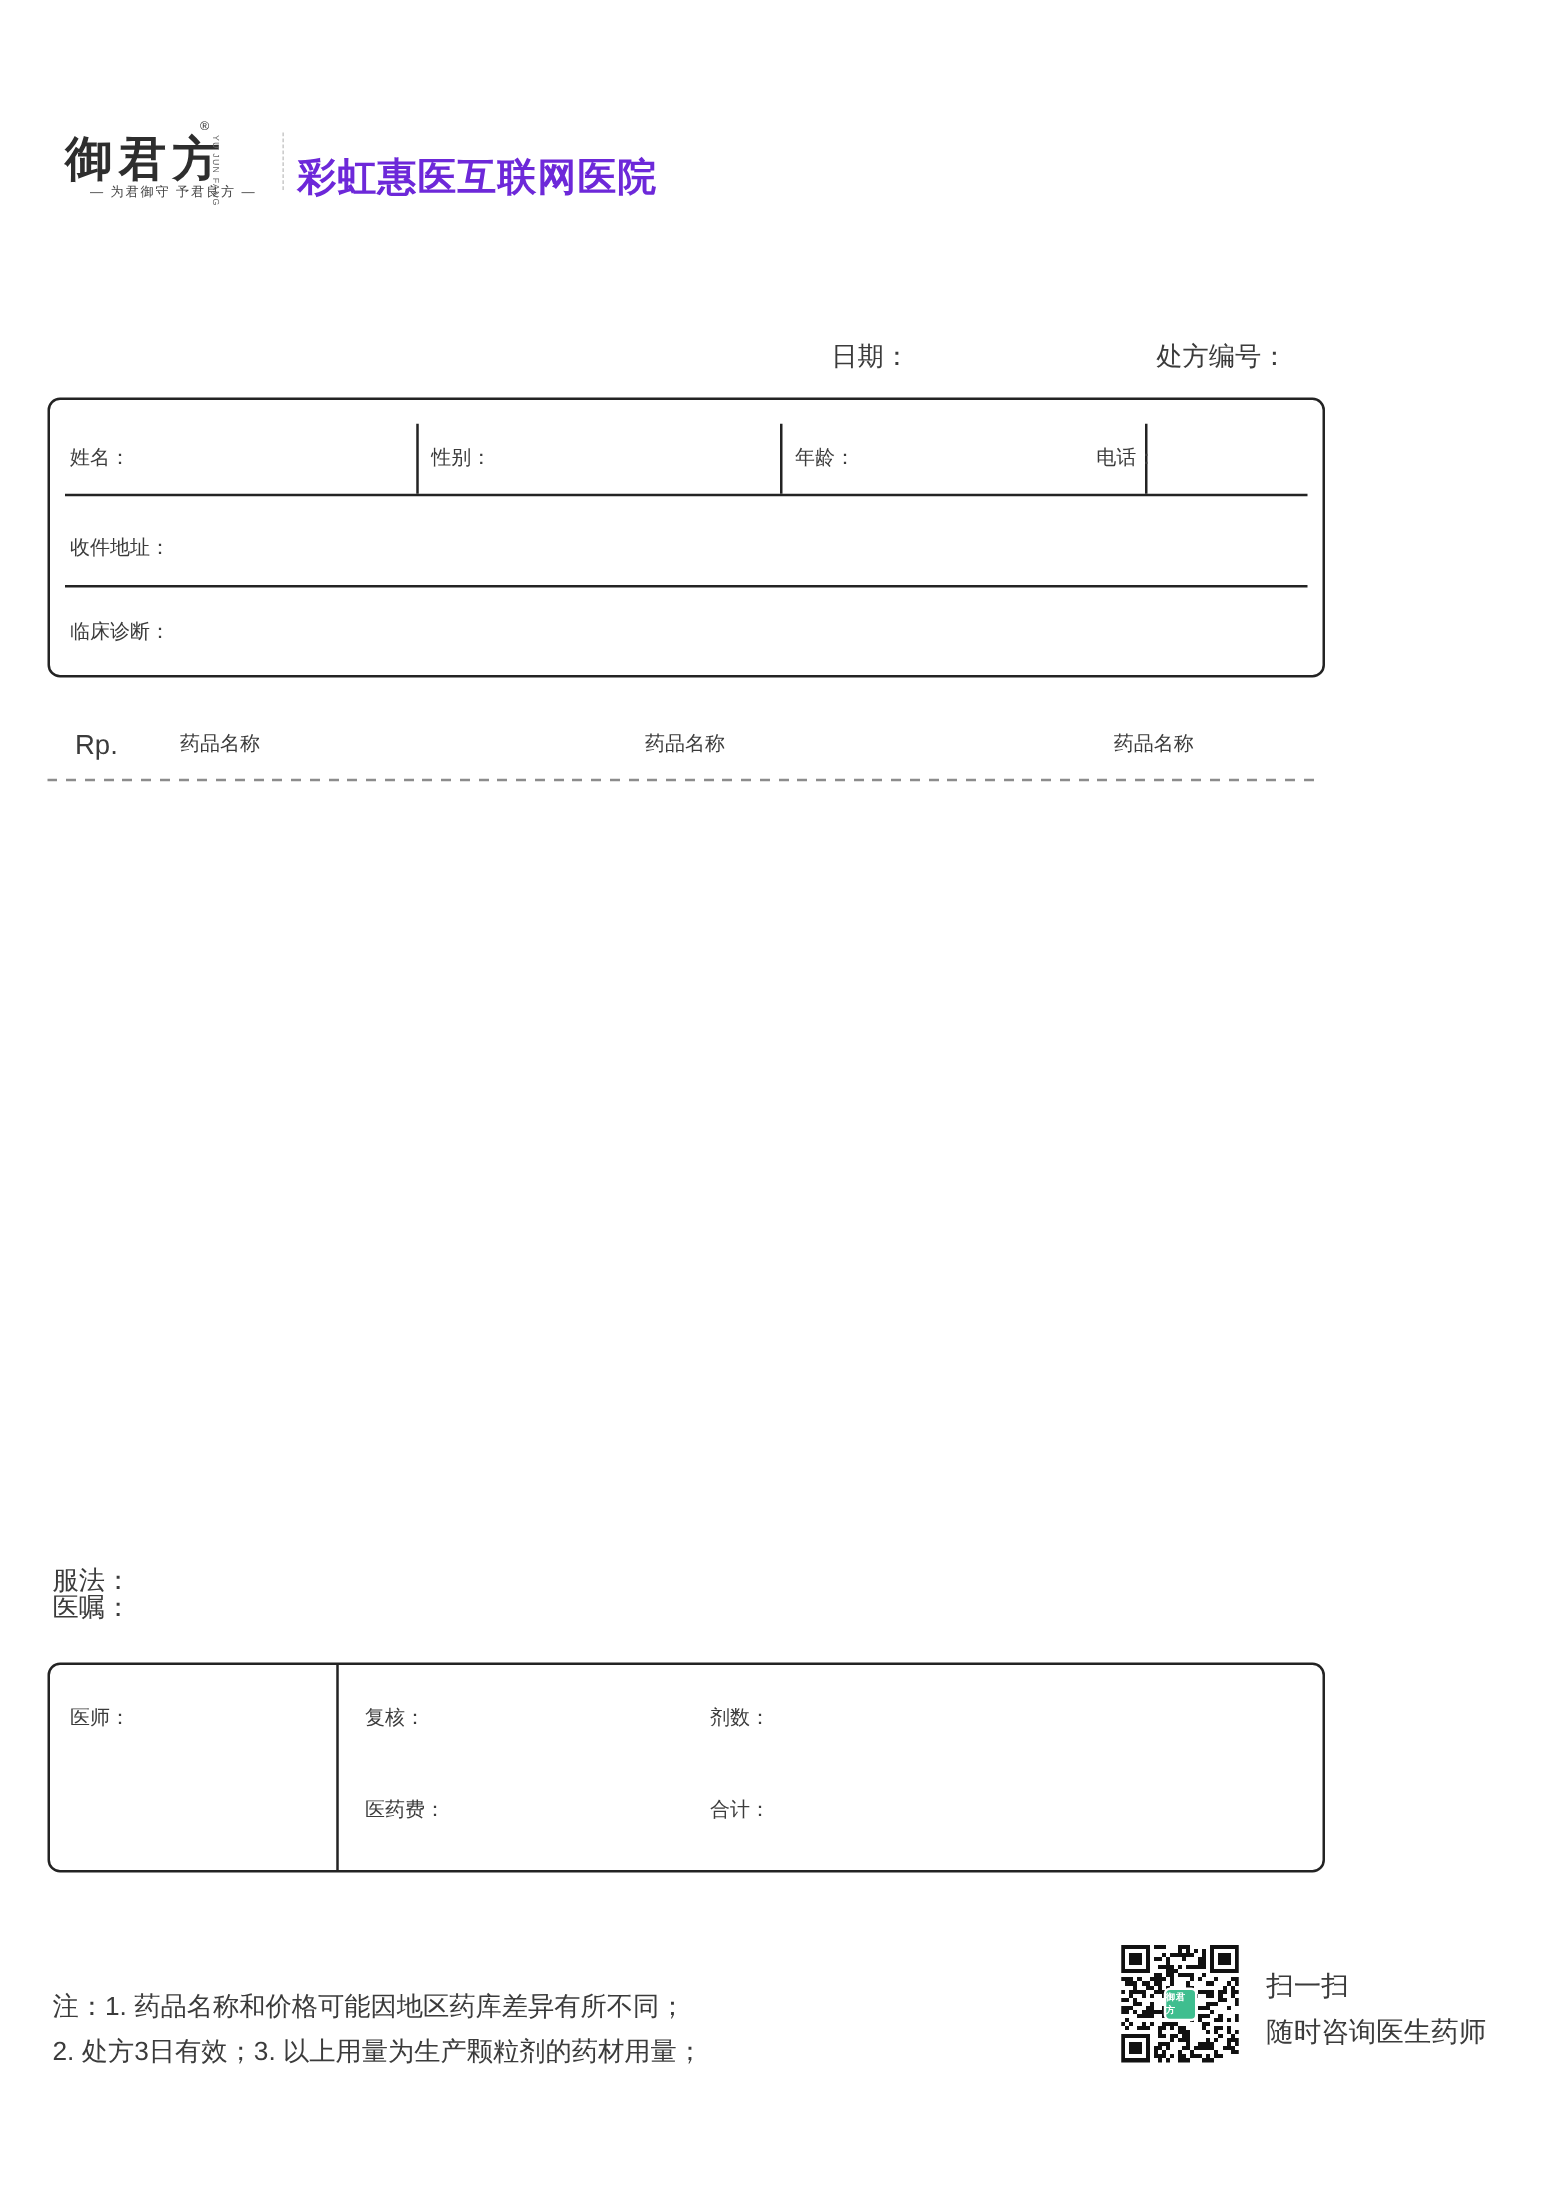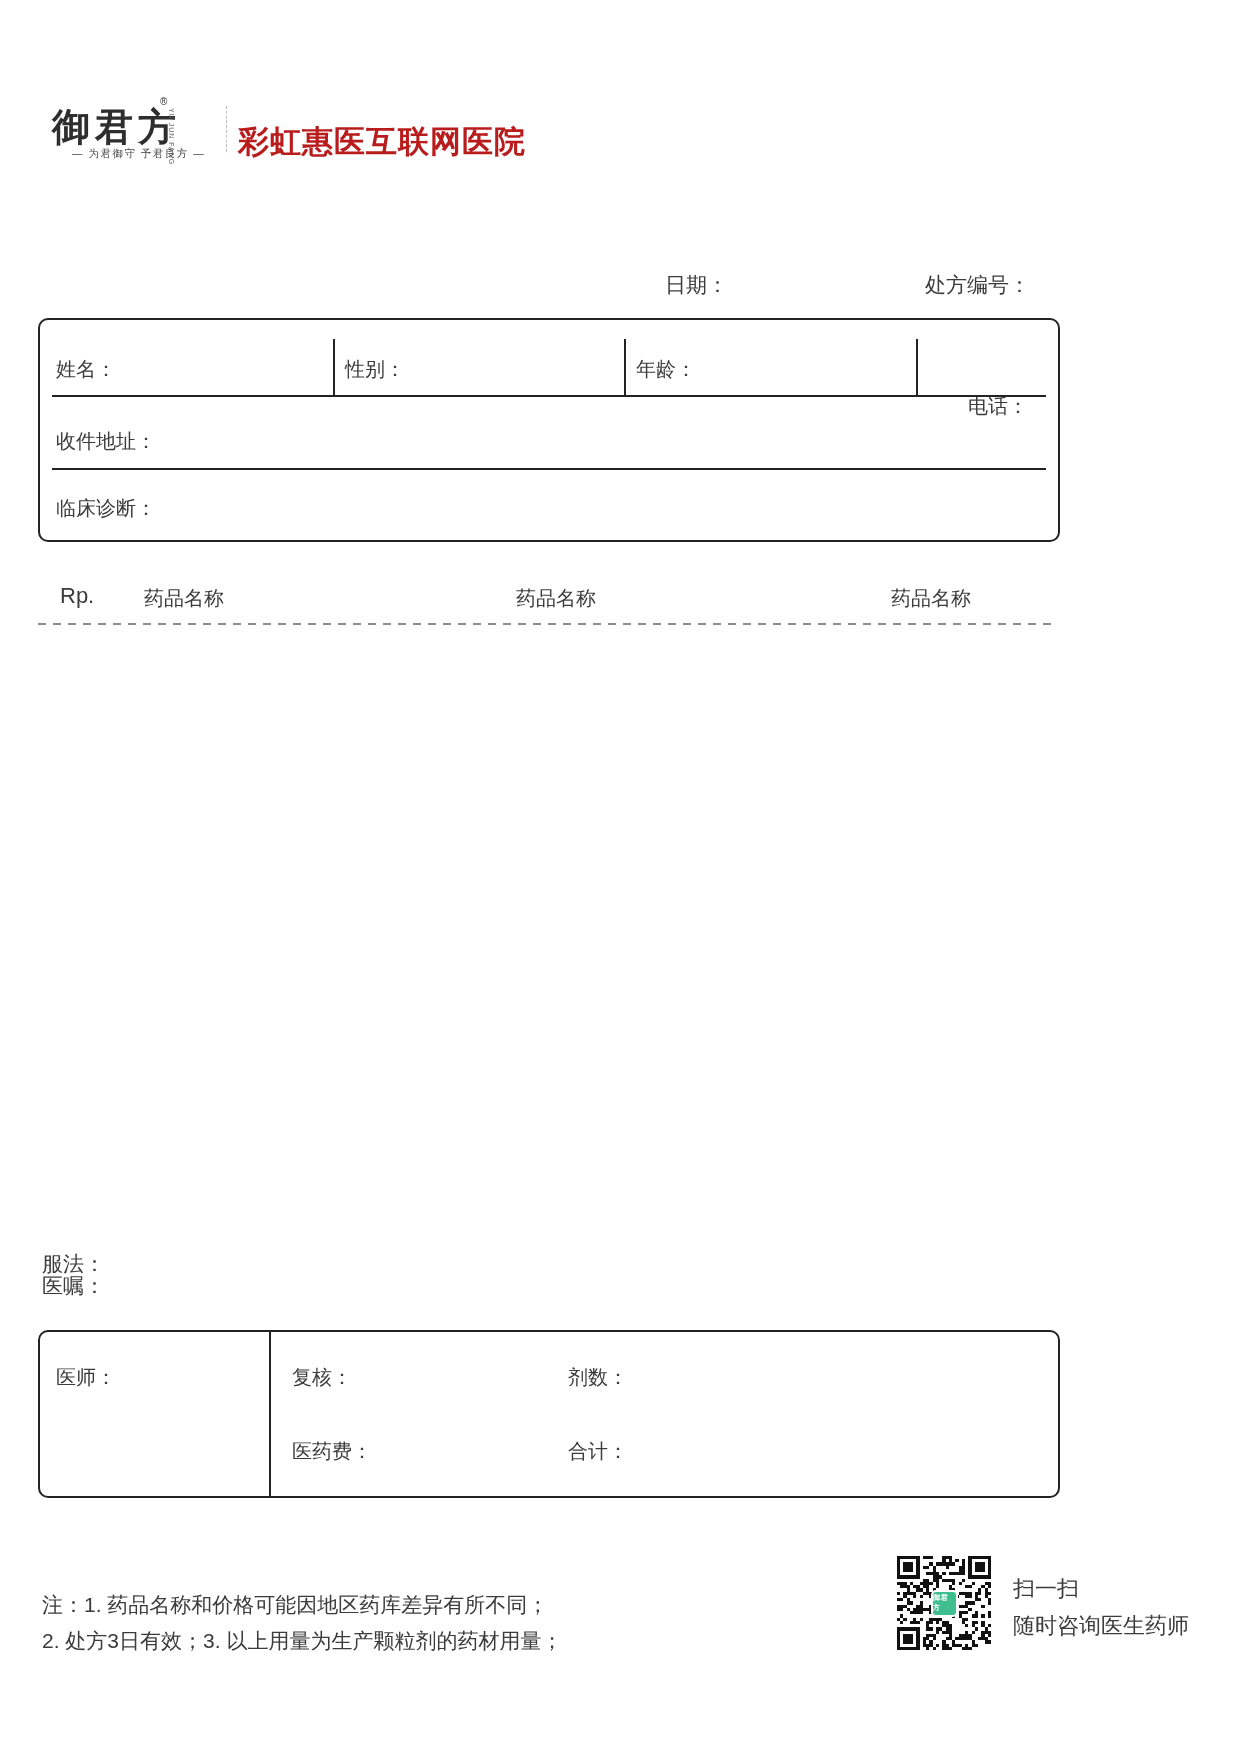--- a/index.html
+++ b/index.html
@@ -8,25 +8,25 @@
     font-family:"Liberation Sans","DejaVu Sans",sans-serif;color:#3b3b3b;overflow:hidden;padding-left:36px;
   }
   .abs{position:absolute;white-space:nowrap;}
 
   
   .logo-text{font-family:"DejaVu Serif","Liberation Serif",serif;font-weight:700;font-size:38px;letter-spacing:5px;color:#2e2e2e;}
   .logo-reg{font-size:10px;color:#2e2e2e;}
   .logo-vert{writing-mode:vertical-rl;font-size:7px;letter-spacing:1px;color:#666;}
   .logo-tagline{font-size:10.5px;letter-spacing:1.5px;color:#454545;}
   .brand-divider{width:0;height:46px;border-left:1px dashed #bdbdbd;}
-  .hospital-name{font-size:31px;font-weight:800;letter-spacing:1px;color:#b91c1c;}
+  .hospital-name{font-size:31px;font-weight:800;letter-spacing:1px;color:#6d28d9;}
 
   
   .t21{font-size:21px;}
-  .t20{font-size:20px;}
+  .t20{font-size:16px;}
   .t22{font-size:22px;}
 
   
   .box{position:absolute;border:2px solid #232323;border-radius:10px;background:#fff;}
   .hline{position:absolute;height:2px;background:#232323;}
   .vline{position:absolute;width:2px;background:#232323;}
   .dashes{position:absolute;height:2px;background:repeating-linear-gradient(90deg,#8c8c8c 0 8px,transparent 8px 15px);}
 
   
   .qr{position:absolute;width:94px;height:94px;}
@@ -53,21 +53,21 @@
   <div class="abs t21" style="left:925px;top:271px;">处方编号：</div>
 
   <div class="box" style="left:38px;top:318px;width:1018px;height:220px;">
     <div class="vline" style="left:293px;top:19px;height:56px;"></div>
     <div class="vline" style="left:584px;top:19px;height:56px;"></div>
     <div class="vline" style="left:876px;top:19px;height:56px;"></div>
 
     <div class="abs t20" style="left:16px;top:36px;">姓名：</div>
     <div class="abs t20" style="left:305px;top:36px;">性别：</div>
     <div class="abs t20" style="left:596px;top:36px;">年龄：</div>
-    <div class="abs t20" style="left:928px;top:36px;margin-top:37px;">电话：</div>
+    <div class="abs t20" style="left:837px;top:36px;">电话：</div>
 
     <div class="hline" style="left:12px;right:12px;top:75px;"></div>
     <div class="abs t20" style="left:16px;top:108px;">收件地址：</div>
 
     <div class="hline" style="left:12px;right:12px;top:148px;"></div>
     <div class="abs t20" style="left:16px;top:175px;">临床诊断：</div>
   </div>
 
   <div class="abs t22" style="left:60px;top:583px;">Rp.</div>
   <div class="abs t20" style="left:144px;top:585px;">药品名称</div>

